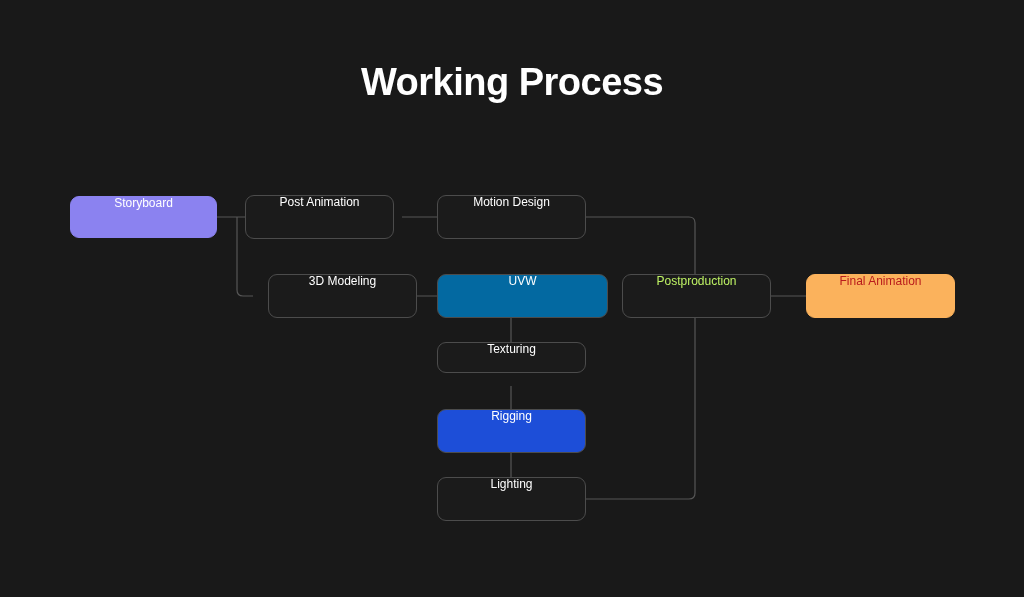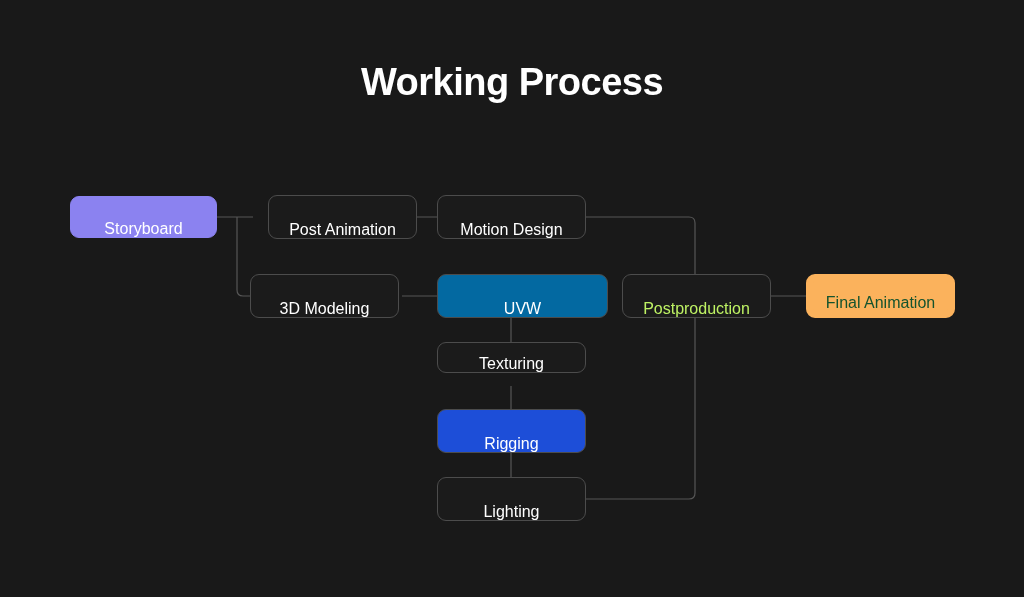--- a/index.html
+++ b/index.html
@@ -29,42 +29,42 @@
   }
   #edges {
     position:absolute;
     left:0; top:0;
     width:1024px; height:597px;
     pointer-events:none;
   }
   .node {
     position:absolute;
     display:flex;
-    align-items:flex-end;
+    align-items:flex-start;
     justify-content:center;
     border-radius:9px;
-    font-size:16px;
+    font-size:12px;
     line-height:1;
     white-space:nowrap;
     color:#ffffff;
     z-index:3;
   }
   .node.plain {
     background:#1b1b1b;
     border:1px solid #4c4c4c;
   }
   .node.accent-purple {
     background:#8b82f0;
     border:1px solid #8b82f0;
     color:#ffffff;
   }
   .node.accent-orange {
     background:#fbb25c;
-    border:7px solid #4d7c0f;
-    color:#14532d;
+    border:1px solid #4d7c0f;
+    color:#b91c1c;
   }
 </style>
 </head>
 <body>
 
 <div id="stage" style="background: rgb(25, 25, 25);">
 
   <div id="title" style="color: rgb(255, 255, 255);">Working Process</div>
 
   <svg id="edges" viewBox="0 0 1024 597" width="1024" height="597">
@@ -76,27 +76,27 @@
       <path d="M 511 318 L 511 342" fill="none" stroke="#565656" stroke-width="1.2" stroke-linecap="butt"></path>
       <path d="M 511 386 L 511 409" fill="none" stroke="#565656" stroke-width="1.2" stroke-linecap="butt"></path>
       <path d="M 511 453 L 511 477" fill="none" stroke="#565656" stroke-width="1.2" stroke-linecap="butt"></path>
       <path d="M 771 296 L 806 296" fill="none" stroke="#565656" stroke-width="1.2" stroke-linecap="butt"></path>
     </svg>
 
   <div id="nodes">
       <div class="node accent-purple" style="left: 70px; top: 196px; width: 147px; height: 42px; background: rgb(139, 130, 240); border-color: rgb(139, 130, 240);">
         <span>Storyboard</span>
       </div>
-      <div class="node plain" style="left: 268px; top: 195px; width: 149px; height: 44px; background: rgb(27, 27, 27); border-color: rgb(76, 76, 76); color: rgb(255, 255, 255);">
+      <div class="node plain" style="left: 245px; top: 195px; width: 149px; height: 44px; background: rgb(27, 27, 27); border-color: rgb(76, 76, 76); color: rgb(255, 255, 255);">
         <span>Post Animation</span>
       </div>
       <div class="node plain" style="left: 437px; top: 195px; width: 149px; height: 44px; background: rgb(27, 27, 27); border-color: rgb(76, 76, 76); color: rgb(255, 255, 255);">
         <span>Motion Design</span>
       </div>
-      <div class="node plain" style="left: 250px; top: 274px; width: 149px; height: 44px; background: rgb(27, 27, 27); border-color: rgb(76, 76, 76); color: rgb(255, 255, 255);">
+      <div class="node plain" style="left: 268px; top: 274px; width: 149px; height: 44px; background: rgb(27, 27, 27); border-color: rgb(76, 76, 76); color: rgb(255, 255, 255);">
         <span>3D Modeling</span>
       </div>
       <div class="node plain" style="left: 437px; top: 274px; width: 171px; height: 44px; background: #0369a1; border-color: rgb(76, 76, 76); color: rgb(255, 255, 255);">
         <span>UVW</span>
       </div>
       <div class="node plain" style="left: 622px; top: 274px; width: 149px; height: 44px; background: rgb(27, 27, 27); border-color: rgb(76, 76, 76); color: #bef264;">
         <span>Postproduction</span>
       </div>
       <div class="node accent-orange" style="left: 806px; top: 274px; width: 149px; height: 44px; background: rgb(251, 178, 92); border-color: rgb(251, 178, 92);">
         <span>Final Animation</span>

